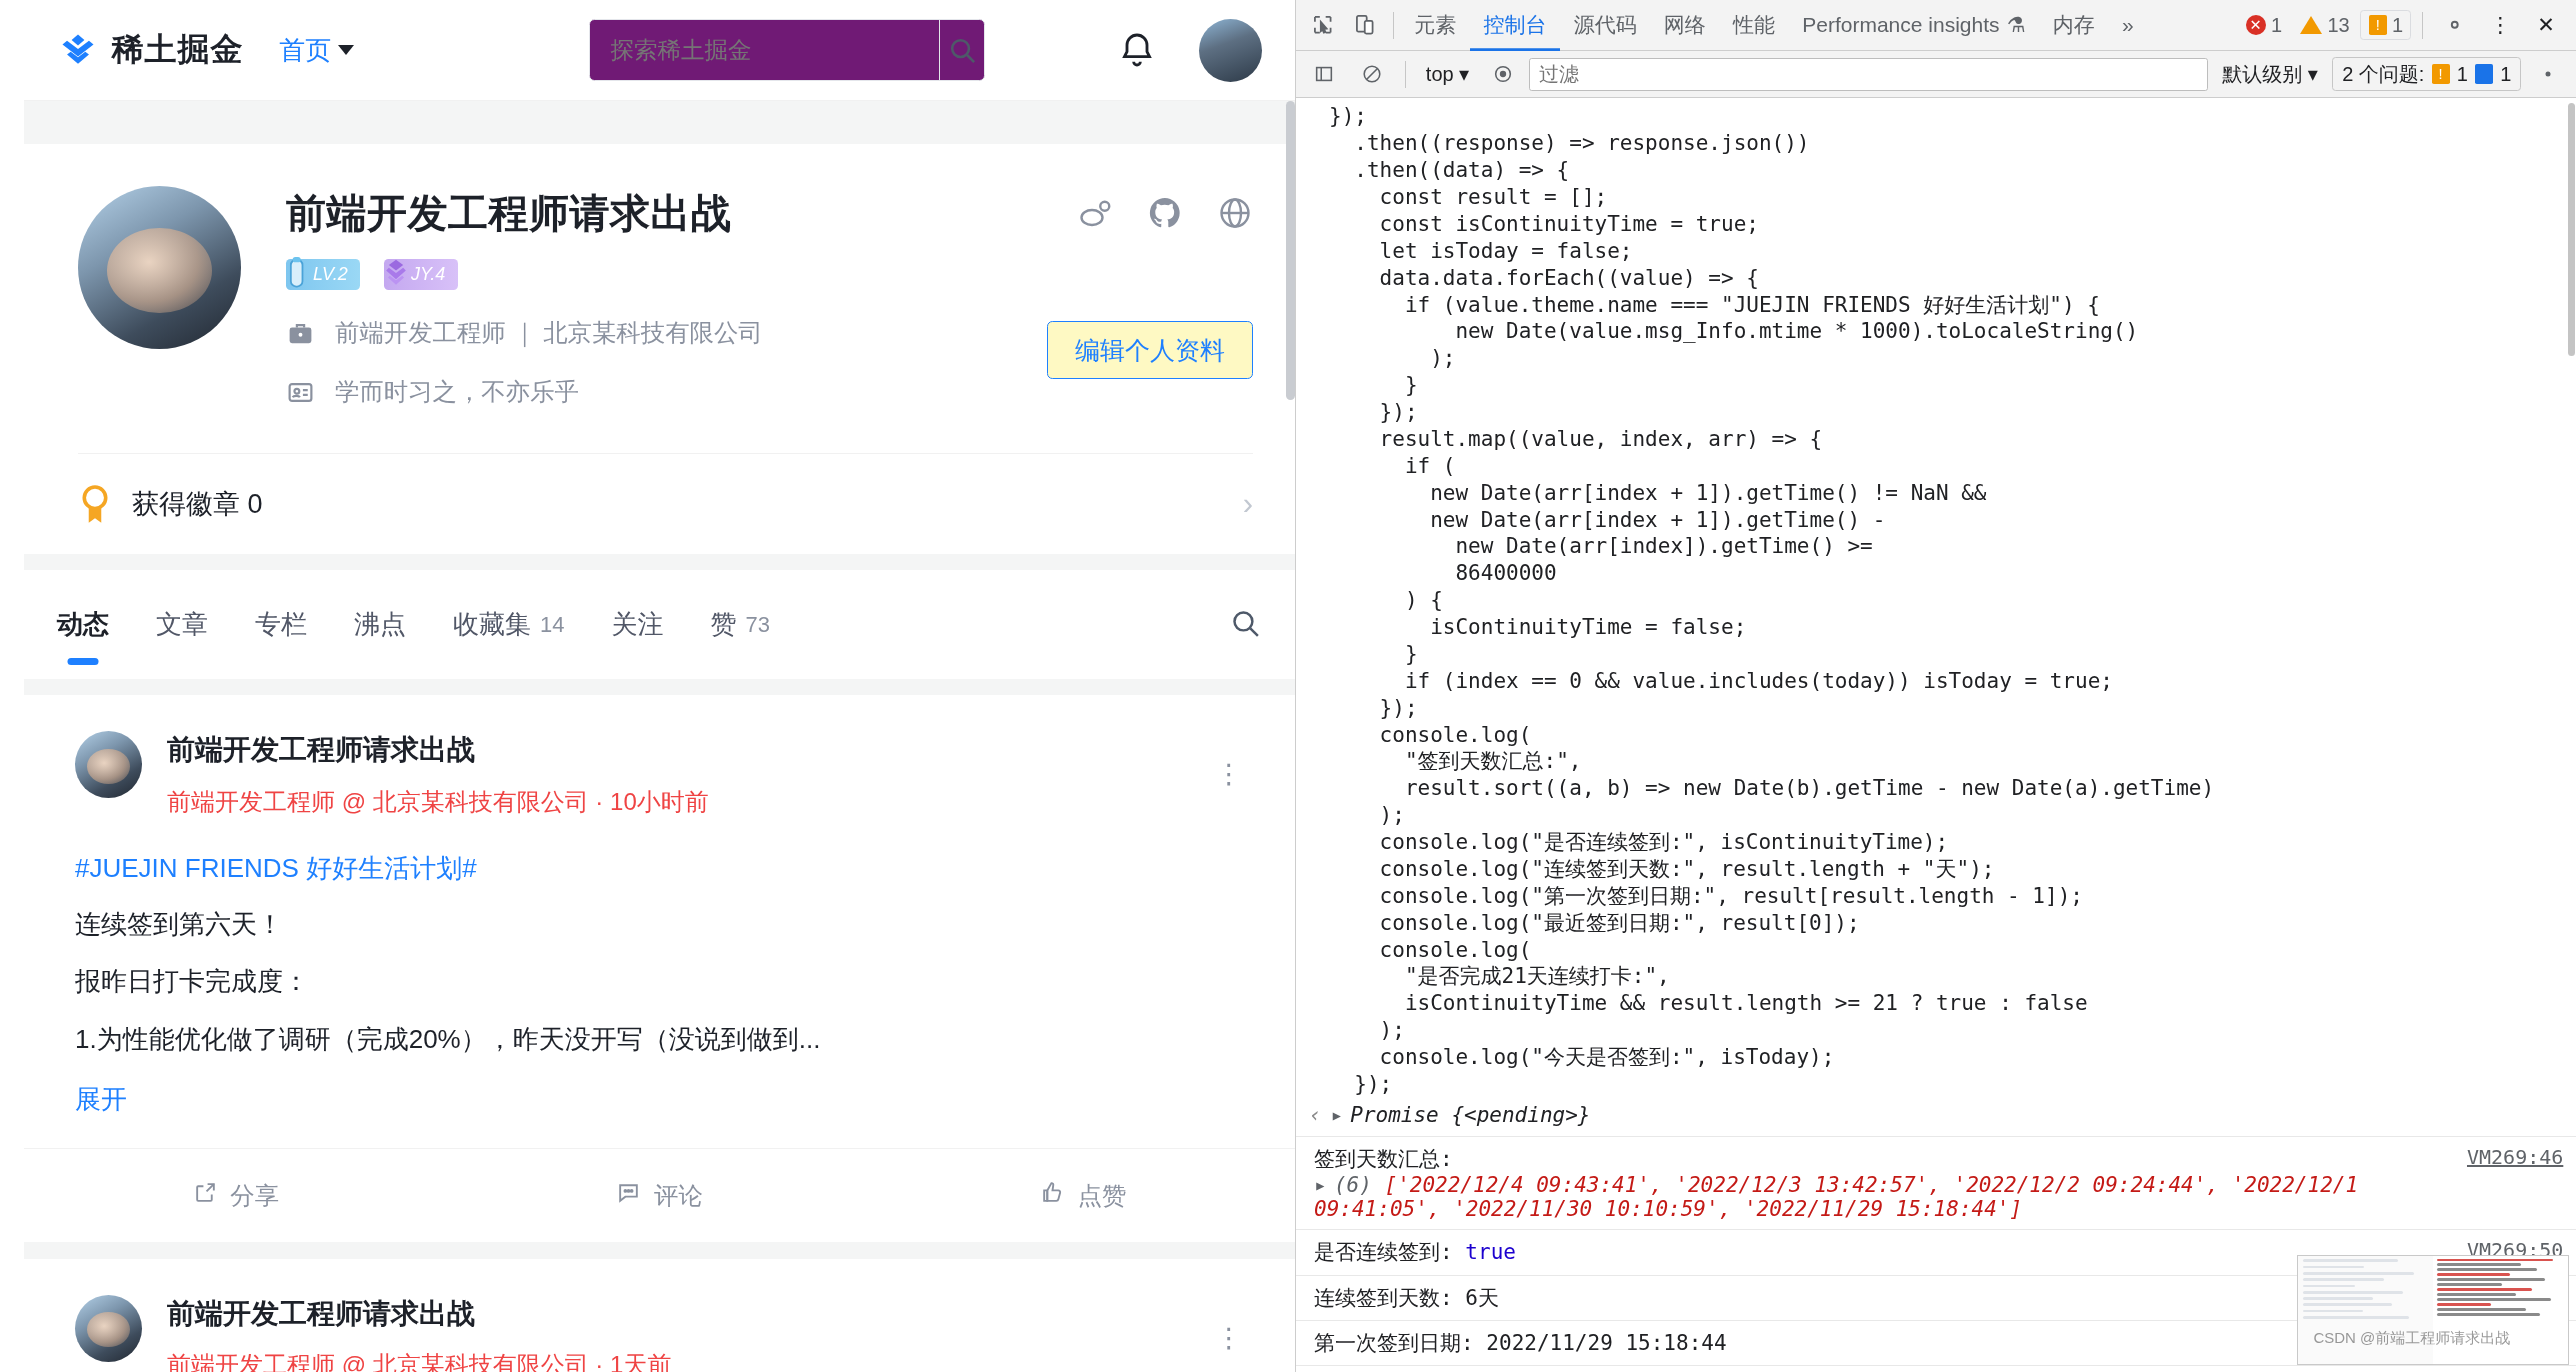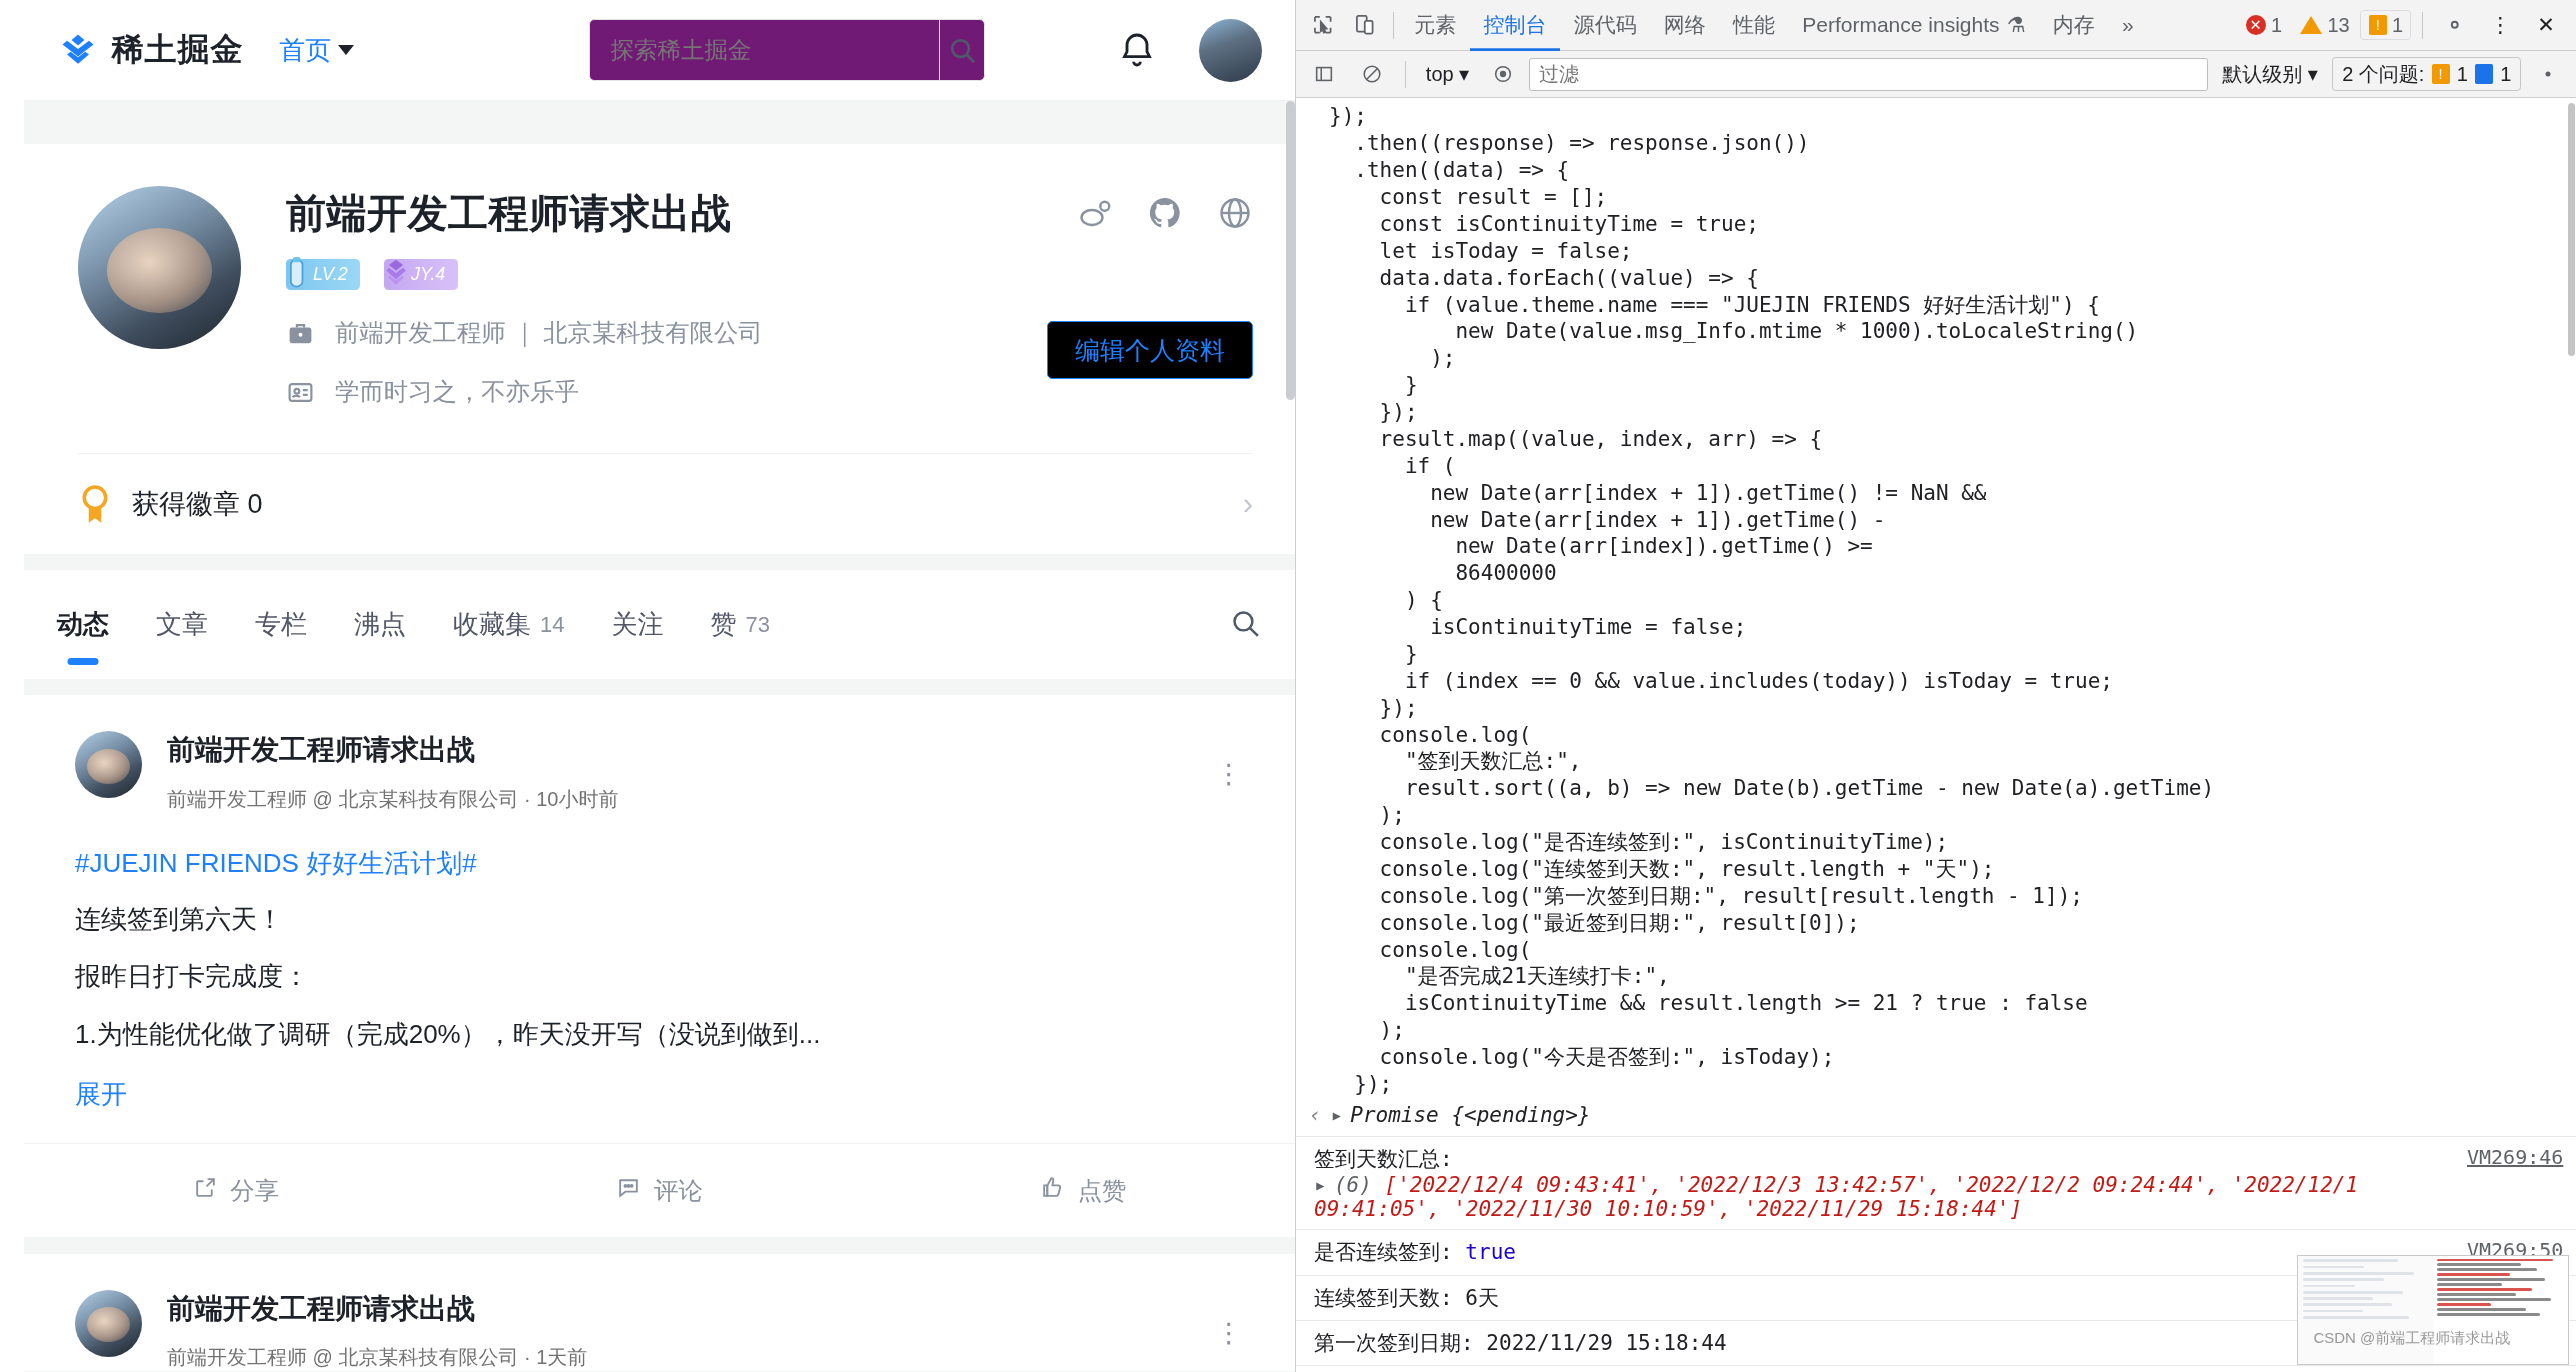--- a/index.html
+++ b/index.html
@@ -59,21 +59,21 @@
   .badge { display: flex; align-items: center; height: 31px; border-radius: 4.5px; padding: 0 12.7px 0 27px; position: relative; }
   .badge-lv { background: linear-gradient(90deg,#7ec6ef,#9ad8f5); }
   .badge-jy { background: linear-gradient(90deg,#c4a8f0,#d8c1f8); }
   .badge span { font-size: 18px; font-weight: 400; color: #fff; font-style: italic; }
   .badge .bicon { position: absolute; left: -5.4px; top: -5.4px; width: 34px; height: 40px; }
   .prow { display: flex; align-items: center; margin-top: 27px; gap: 20px; color: #8a919f; font-size: 24.4px; }
   .prow .ricon { width: 29px; height: 29px; flex: none; }
   .edit-btn {
     position: absolute; right: 54px; top: 177px; width: 206px; height: 58px;
     border: 0.9px solid #1e80ff; border-radius: 5.4px; color: #1e80ff; font-size: 25px;
-    display: flex; align-items: center; justify-content: center; background: #000000; cursor: pointer;
+    display: flex; align-items: center; justify-content: center; background: #fef9c3; cursor: pointer;
   }
   .divider { height: 0.9px; background: #f1f1f1; margin: 27px 54px 0 54px; }
   .medal-row {
     display: flex; align-items: center; height: 100px; padding: 0 54px; cursor: pointer;
   }
   .medal-icon { width: 34px; height: 42px; margin-right: 20px; flex: none; }
   .medal-text { font-size: 27px; color: #1d2129; }
   .chev-right { margin-left: auto; color: #c2c8d1; font-size: 31px; }
 
   
@@ -88,21 +88,21 @@
   .post { background: #fff; margin-top: 16.3px; padding: 36px 51px 0 51px; position: relative; }
   .post-head { display: flex; align-items: flex-start; }
   .post-avatar { width: 67px; height: 67px; border-radius: 50%; flex: none; overflow: hidden;
     background: linear-gradient(150deg,#b6d3ea 0%,#7d96ad 35%,#3e4c5c 70%,#20262f 100%); position: relative; }
   .post-avatar::after {
     content:""; position:absolute; left:18%; top:26%; width:64%; height:52%; border-radius:50%;
     background: radial-gradient(ellipse at 40% 40%, rgba(240,216,196,.95) 0%, rgba(205,170,144,.7) 55%, rgba(90,70,60,.2) 100%);
   }
   .post-meta { margin-left: 25px; }
   .post-author { font-size: 28px; font-weight: 700; color: #1d2129; }
-  .post-sub { font-size: 20px; color: #737373; margin-top: 16.3px; }
+  .post-sub { font-size: 24px; color: #ef4444; margin-top: 16.3px; }
   .post-more { position: absolute; right: 51px; top: 63px; color: #8a919f; font-size: 27px; letter-spacing: 1.8px; cursor: pointer; }
   .post-body { margin-top: 33px; padding-left: 0; }
   .topic { color: #1e80ff; font-size: 26px; cursor: pointer; }
   .pline { font-size: 26px; color: #1d2129; margin-top: 20px; line-height: 1.45; }
   .expand { color: #1e80ff; font-size: 26px; margin-top: 23.5px; display: inline-block; cursor: pointer; }
   .post-actions {
     margin-top: 31px; border-top: 0.9px solid #f1f1f1; height: 94px; display: flex;
     align-items: center; margin-left: -51px; margin-right: -51px;
   }
   .pa { flex: 1; display: flex; align-items: center; justify-content: center; gap: 12.7px; color: #8a919f; font-size: 24.4px; cursor: pointer; }

